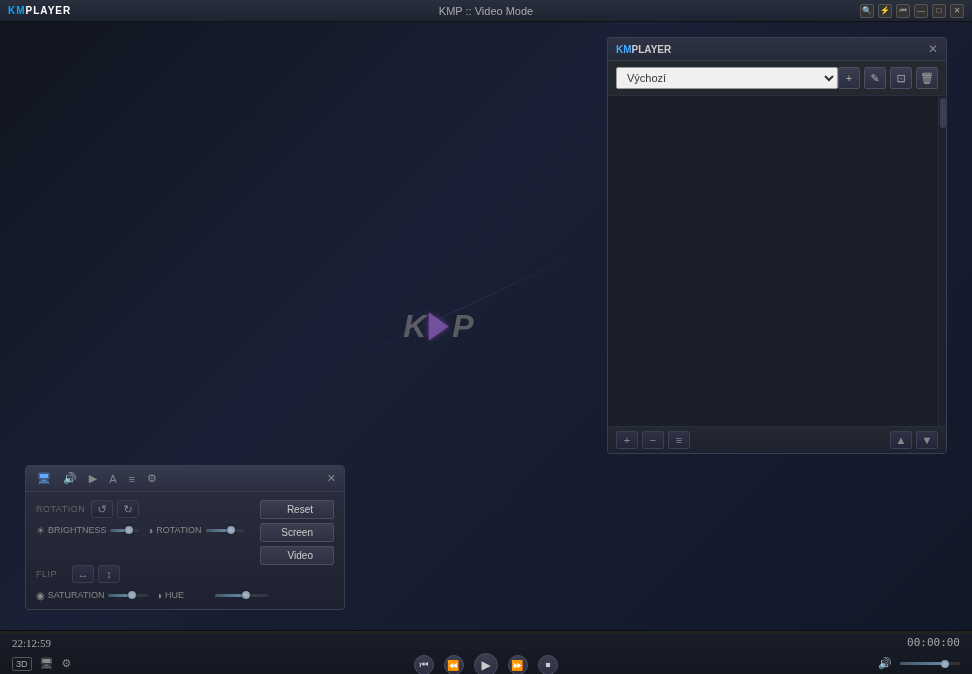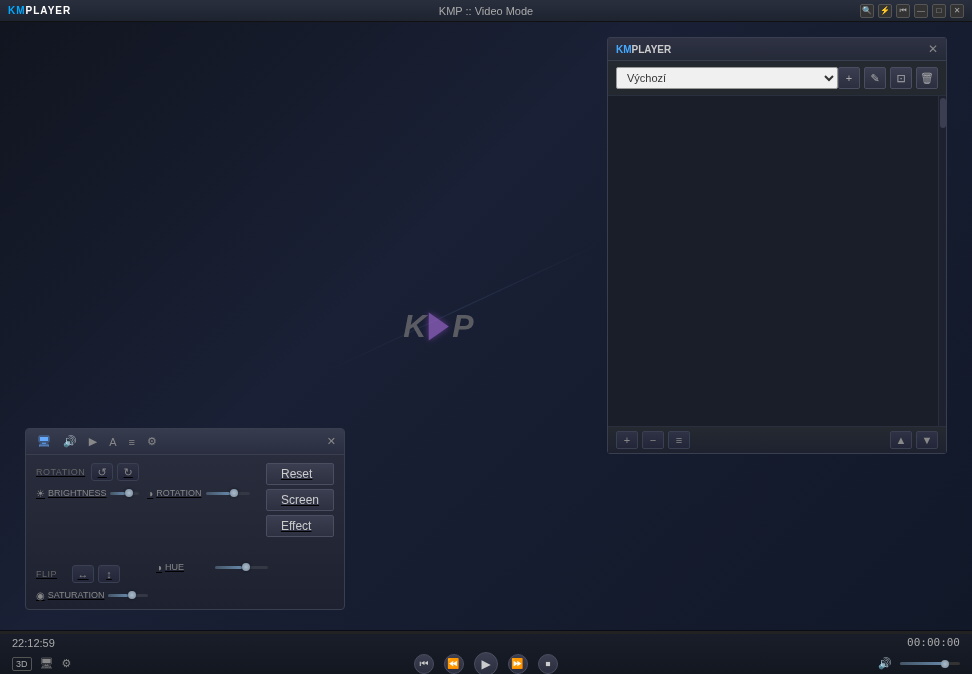--- a/index.html
+++ b/index.html
@@ -129,21 +129,20 @@
     .ctrl-icon.active { color: #66aaff; }
     .ctrl-close {
       color: #888;
       font-size: 11px;
       cursor: pointer;
       margin-left: 10px;
     }
 
     .controls-body {
       padding: 8px 10px;
-      text-decoration: underline;
     }
     .ctrl-section-label {
       color: #666;
       font-size: 9px;
       text-transform: uppercase;
       letter-spacing: 0.5px;
       min-width: 30px;
     }
     .ctrl-label {
       color: #888;
@@ -190,25 +189,25 @@
     .ctrl-buttons {
       display: flex;
       flex-direction: column;
       gap: 4px;
       margin-left: 8px;
     }
     .ctrl-btn {
       background: linear-gradient(to bottom, #3a3e50, #2c3040);
       border: 1px solid #4a4e60;
       color: #ccc;
-      font-size: 12px;
-      padding: 3px 14px;
-      cursor: pointer;
-      border-radius: 2px;
-      text-align: left;
+      font-size: 10px;
+      padding: 3px 20px;
+      cursor: pointer;
+      border-radius: 2px;
+      text-align: right;
       min-width: 50px;
     }
 
     .ctrl-rotate-btns {
       display: flex;
       gap: 4px;
     }
     .ctrl-rotate-btn {
       width: 22px;
       height: 18px;
@@ -371,36 +370,35 @@
     .status-bar-top {
       display: flex;
       align-items: center;
       justify-content: space-between;
       padding: 0 12px;
       height: 22px;
     }
     .status-time {
       color: #aaa;
       font-size: 11px;
-      font-family: Liberation Sans, sans-serif;
+      font-family: Liberation Serif, serif;
     }
     .status-duration {
       color: #aaa;
       font-size: 11px;
       font-family: monospace;
     }
     .status-bar-progress {
       width: 100%;
       height: 3px;
       background: #222;
       position: relative;
     }
     .status-bar-bottom {
       display: flex;
-      align-items: center;
       justify-content: space-between;
       padding: 0 12px;
       height: 21px;
     }
     .bottom-left-btns {
       display: flex;
       gap: 8px;
       align-items: center;
     }
     .bottom-btn {
@@ -568,26 +566,26 @@
                 <div class="ctrl-slider-fill" style="width:55%;"></div>
                 <div class="ctrl-slider-thumb" style="left:55%;"></div>
               </div>
             </div>
           </div>
         </div>
 
         <div class="ctrl-buttons">
           <button class="ctrl-btn">Reset</button>
           <button class="ctrl-btn">Screen</button>
-          <button class="ctrl-btn">Effect</button>
+          <button class="ctrl-btn">Video</button>
         </div>
       </div>
 
       <div style="display:flex;gap:8px;align-items:flex-start;">
-        <div style="flex:1;margin-top:28px;">
+        <div style="flex:1;">
 
           <div style="display:flex;align-items:center;gap:6px;margin-bottom:6px;">
             <span class="ctrl-section-label">FLIP</span>
             <div class="ctrl-flip-btns">
               <div class="ctrl-flip-btn">↔</div>
               <div class="ctrl-flip-btn">↕</div>
             </div>
           </div>
 
           <div style="display:flex;align-items:center;gap:4px;">

